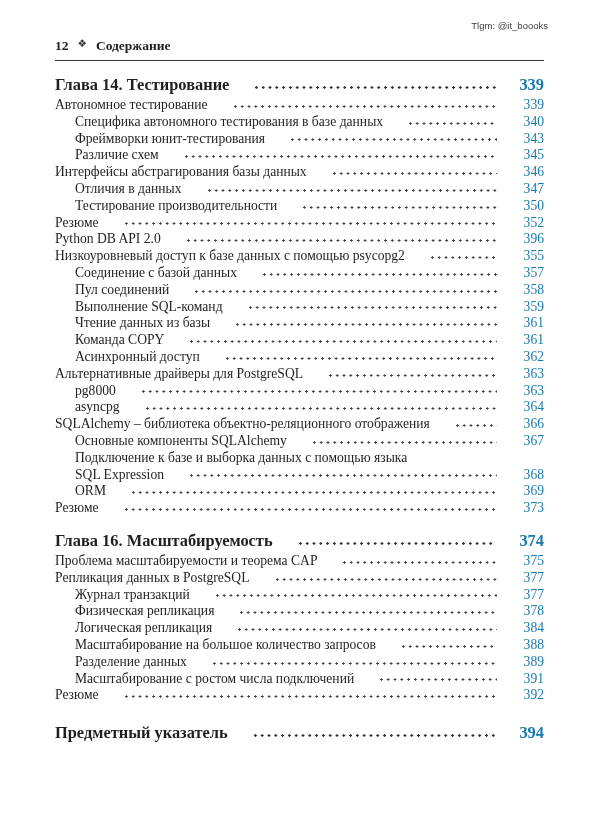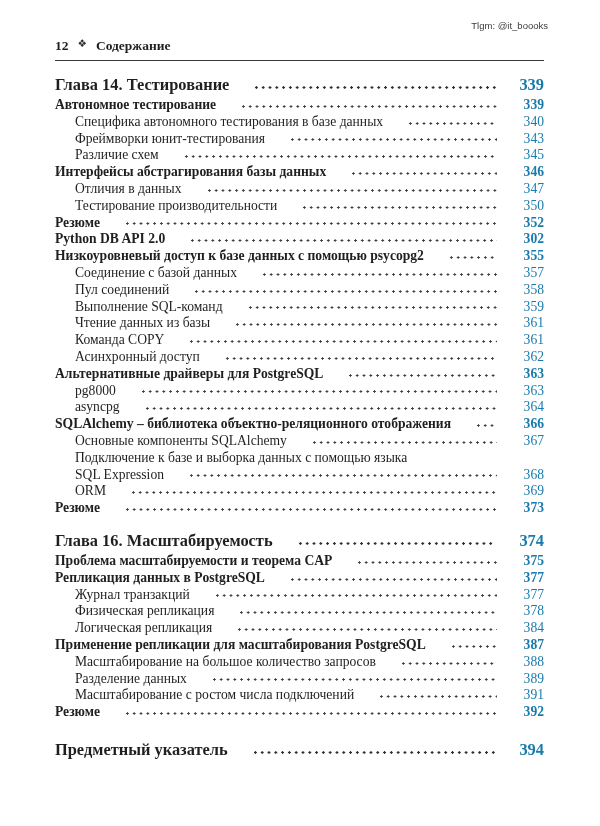--- a/index.html
+++ b/index.html
@@ -57,21 +57,21 @@
   .toc-row.level0 {
     font-size: 16.4px;
     line-height: 20px;
     font-weight: bold;
     margin-top: 14px;
     margin-bottom: 2px;
   }
   .toc-row.level0.index-row {
     margin-top: 19px;
   }
-  .toc-row.level1 { padding-left: 0; font-weight: bold; }
+  .toc-row.level1 { padding-left: 0; }
   .toc-row.level2 { padding-left: 20px; }
   .toc-label { white-space: nowrap; }
   .leader {
     flex: 1;
     min-width: 10px;
     height: 13px;
     margin: 0 3px 0 4px;
     background-image: radial-gradient(circle, #3b3b3b 0.95px, transparent 1.35px);
     background-size: 6.8px 13px;
     background-position: left bottom 1px;
@@ -143,21 +143,21 @@
         <span class="toc-page">350</span>
       </div>
       <div class="toc-row level1">
         <span class="toc-label">Резюме</span>
         <span class="leader"></span>
         <span class="toc-page">352</span>
       </div>
       <div class="toc-row level1">
         <span class="toc-label">Python DB API 2.0</span>
         <span class="leader"></span>
-        <span class="toc-page">302</span>
+        <span class="toc-page">396</span>
       </div>
       <div class="toc-row level1">
         <span class="toc-label">Низкоуровневый доступ к базе данных с помощью psycopg2</span>
         <span class="leader"></span>
         <span class="toc-page">355</span>
       </div>
       <div class="toc-row level2">
         <span class="toc-label">Соединение с базой данных</span>
         <span class="leader"></span>
         <span class="toc-page">357</span>
@@ -253,25 +253,20 @@
       <div class="toc-row level2">
         <span class="toc-label">Физическая репликация</span>
         <span class="leader"></span>
         <span class="toc-page">378</span>
       </div>
       <div class="toc-row level2">
         <span class="toc-label">Логическая репликация</span>
         <span class="leader"></span>
         <span class="toc-page">384</span>
       </div>
-      <div class="toc-row level1">
-        <span class="toc-label">Применение репликации для масштабирования PostgreSQL</span>
-        <span class="leader"></span>
-        <span class="toc-page">387</span>
-      </div>
       <div class="toc-row level2">
         <span class="toc-label">Масштабирование на большое количество запросов</span>
         <span class="leader"></span>
         <span class="toc-page">388</span>
       </div>
       <div class="toc-row level2">
         <span class="toc-label">Разделение данных</span>
         <span class="leader"></span>
         <span class="toc-page">389</span>
       </div>

